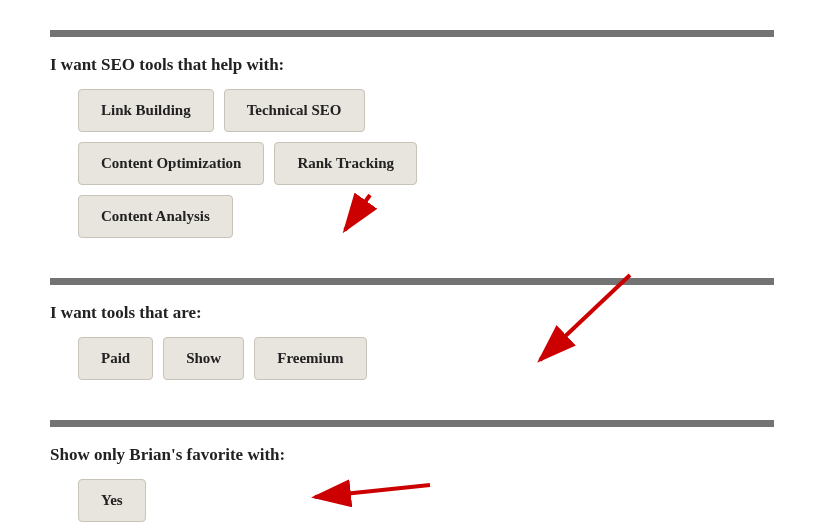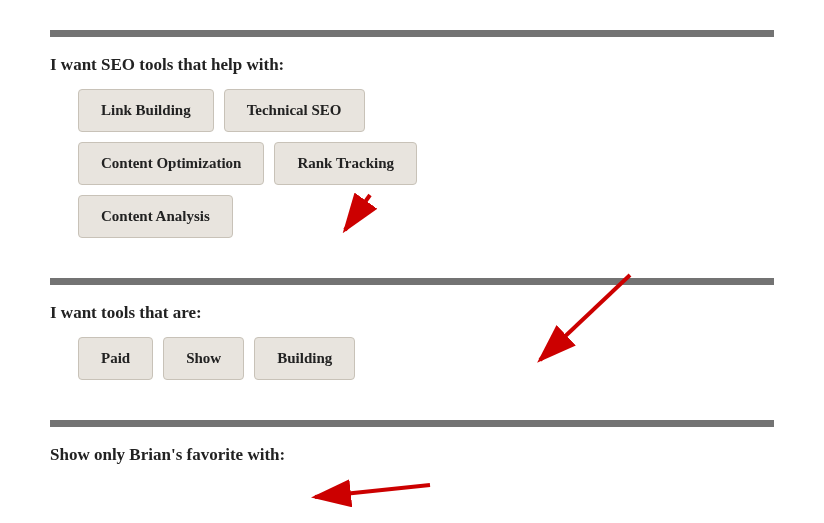--- a/index.html
+++ b/index.html
@@ -75,27 +75,28 @@
     <div class="btn-group">
       <button class="filter-btn">Content Analysis</button>
     </div>
   </div>
 
   <div class="section" style="margin-top: 20px;">
     <div class="section-label">I want tools that are:</div>
     <div class="btn-group">
       <button class="filter-btn">Paid</button>
       <button class="filter-btn">Show</button>
-      <button class="filter-btn">Building</button>
+      <button class="filter-btn">Freemium</button>
     </div>
   </div>
 
   <div class="section" style="margin-top: 20px;">
     <div class="section-label">Show only Brian's favorite with:</div>
     <div class="btn-group">
+      <button class="filter-btn">Yes</button>
     </div>
   </div>
 
   <svg class="arrows" style="position: absolute; top: 0; left: 0; width: 100%; height: 100%; pointer-events: none; overflow: visible;">
     <defs>
       <marker id="arrowhead" markerWidth="10" markerHeight="7" refX="9" refY="3.5" orient="auto">
         <polygon points="0 0, 10 3.5, 0 7" fill="#cc0000"></polygon>
       </marker>
     </defs>
 

